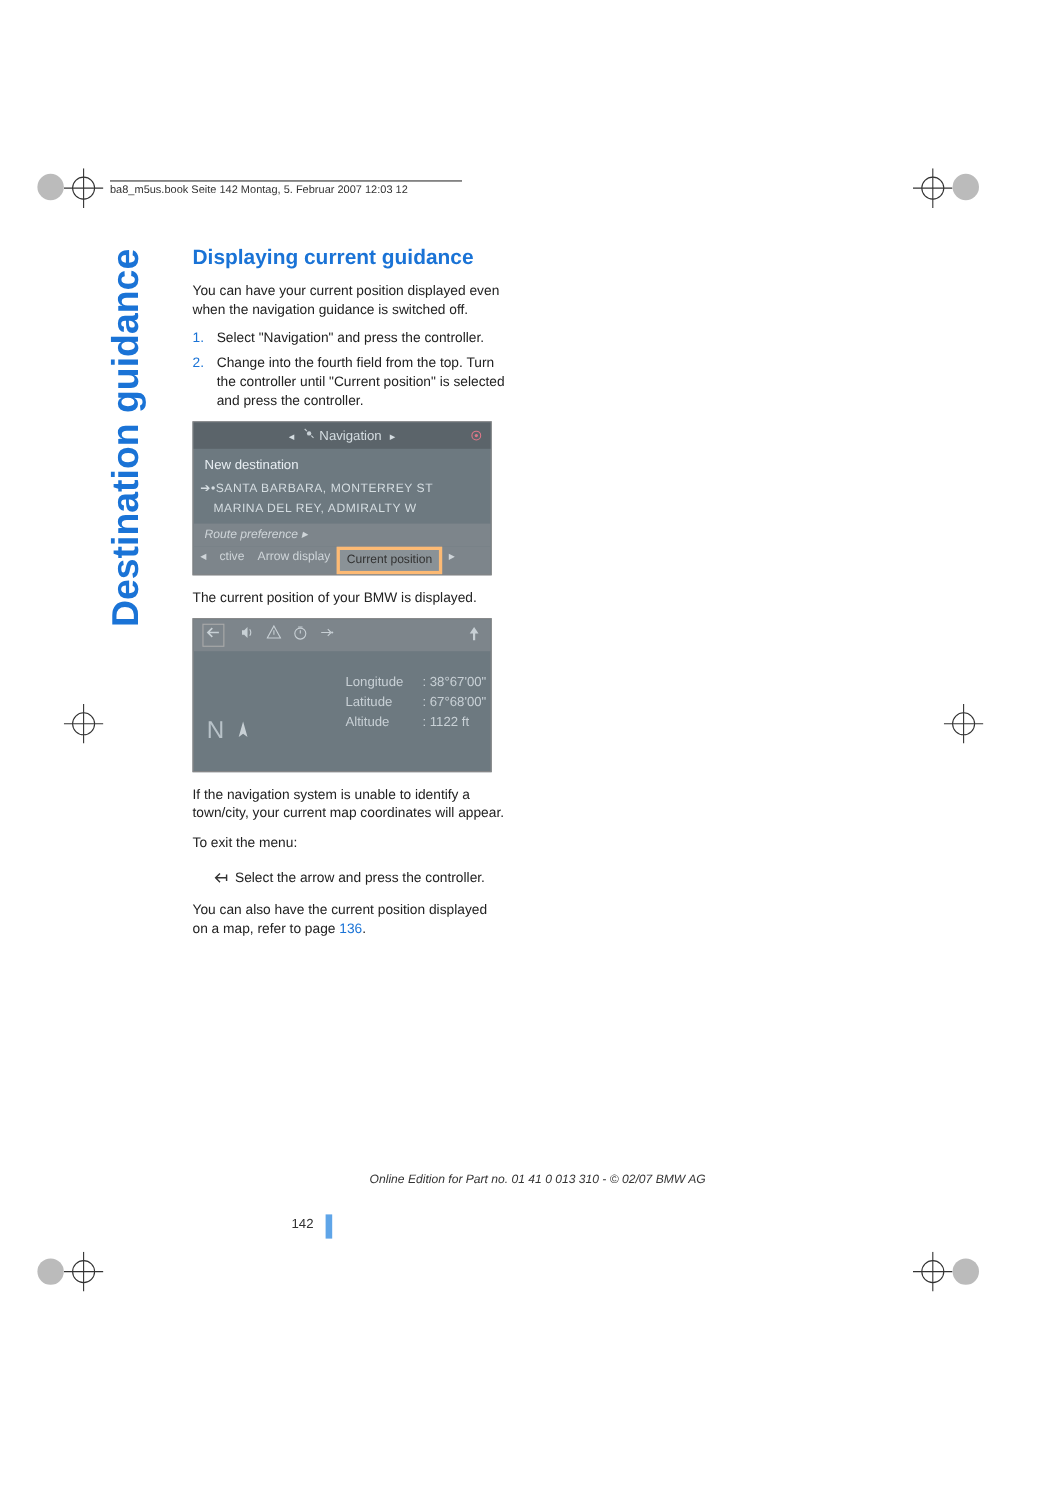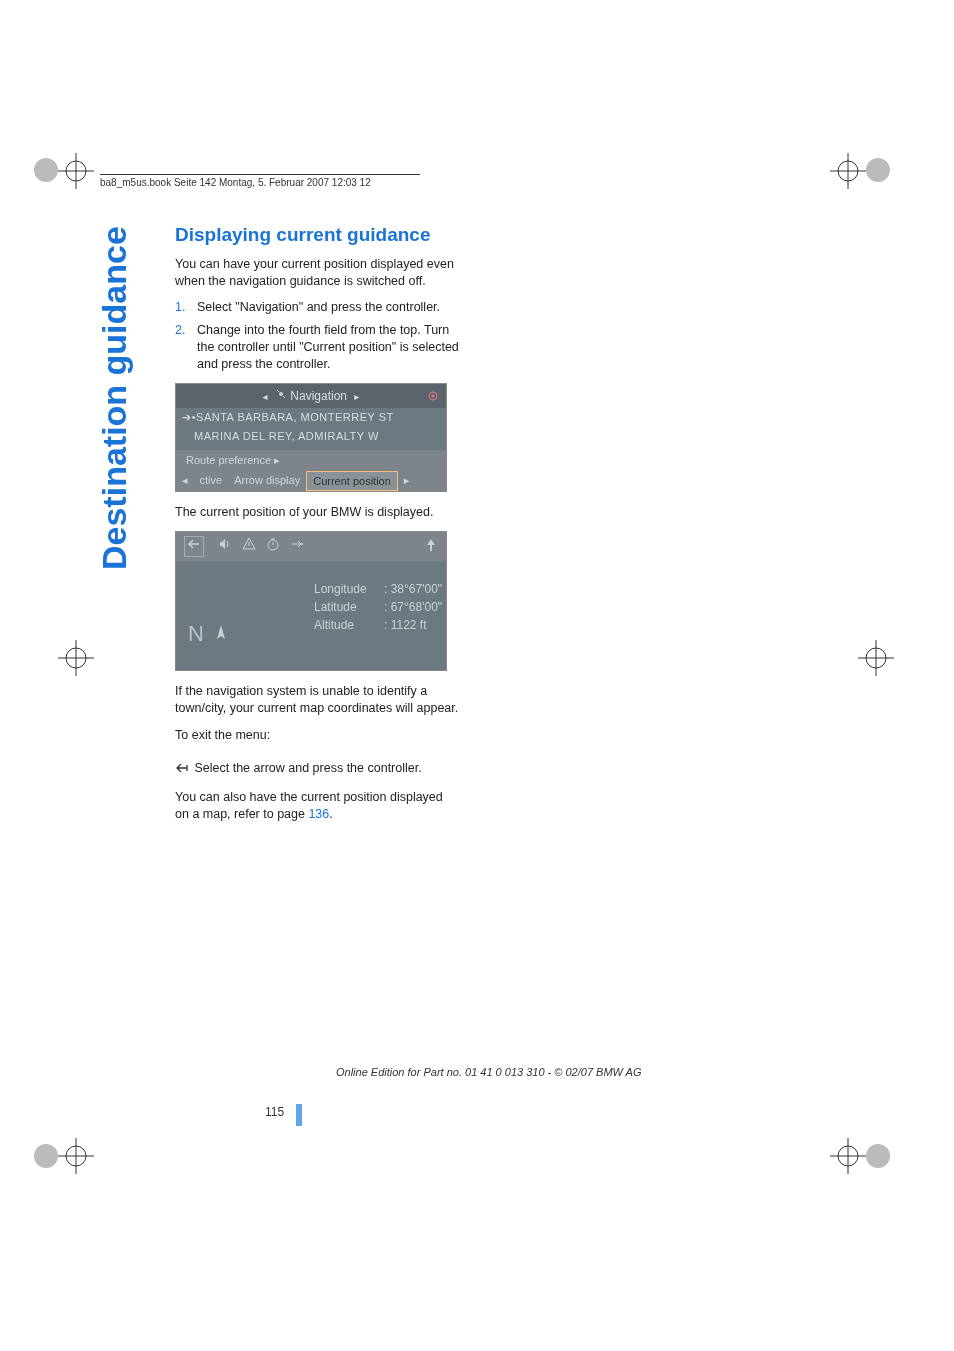--- a/index.html
+++ b/index.html
@@ -20,21 +20,20 @@
   .print-mark svg { width: 100%; height: 100%; }
   .header-line {
     position: absolute;
     top: 164px;
     left: 100px;
     font-size: 10px;
     color: #333;
     border-top: 1px solid #333;
     padding-top: 2px;
     width: 320px;
-    margin-top: 10px;
   }
   .side-title {
     position: absolute;
     left: 95px;
     top: 570px;
     transform: rotate(-90deg);
     transform-origin: left top;
     font-size: 34px;
     font-weight: bold;
     color: #1a73d6;
@@ -101,32 +100,33 @@
     padding: 2px 10px 2px 18px;
     letter-spacing: 0.5px;
     font-size: 11px;
   }
   .route-pref {
     background: #7d858b;
     padding: 3px 10px;
     font-size: 11px;
     color: #cfd5d9;
     margin-top: 4px;
+    font-style: italic;
   }
   .bottom-tabs {
     display: flex;
     background: #7d858b;
     font-size: 11px;
   }
   .bottom-tabs span {
     padding: 2px 6px;
     color: #cfd5d9;
   }
   .bottom-tabs .current {
-    border: 1px solid #fdba74;
+    border: 3px solid #fdba74;
     background: #8a9297;
     color: #333;
   }
   .pos-screen {
     width: 270px;
     background: #6d7980;
     color: #c8d0d5;
     margin: 4px 0 12px 0;
     border: 1px solid #888;
     position: relative;
@@ -296,20 +296,21 @@
       </span>
       <span>Navigation</span>
       <span class="arrow">▸</span>
       <span class="sat">
         <svg viewBox="0 0 10 10">
             <circle cx="5" cy="5" r="4" fill="none" stroke="#d78"></circle>
             <circle cx="5" cy="5" r="1.5" fill="#d78"></circle>
           </svg>
       </span>
     </div>
+    <div class="new-dest">New destination</div>
     <div class="dest-line">
       <span style="margin-left:-12px;">➔•</span><span>SANTA BARBARA, MONTERREY ST</span>
     </div>
     <div class="dest-line">MARINA DEL REY, ADMIRALTY W</div>
     <div class="route-pref">Route preference ▸</div>
     <div class="bottom-tabs">
       <span>◂</span>
       <span>ctive</span>
       <span>Arrow display</span>
       <span class="current">Current position</span>
@@ -375,27 +376,27 @@
         </div>
       <div class="row">
           <span class="lbl">Altitude</span>
           <span>: 1122 ft</span>
         </div>
     </div>
   </div>
 
   <p>If the navigation system is unable to identify a town/city, your current map coordinates will appear.</p>
   <p style="margin-bottom:16px;">To exit the menu:</p>
-  <p style="margin-top:0;">
+  <p style="margin-top:0;text-align:center;">
     <span class="back-arrow">
       <svg width="16" height="12" viewBox="0 0 16 12">
           <path d="M6 2 L2 6 L6 10 M2 6 H12 M12 3 V9" fill="none" stroke="#333" stroke-width="1.3"></path>
         </svg>
     </span><span> Select the arrow and press the controller.</span>
   </p>
   <p>
     <span>You can also have the current position displayed on a map, refer to page </span><span class="link">136</span><span>.</span>
   </p>
 </div>
 
-<div class="page-num">115</div>
+<div class="page-num">142</div>
 <div class="page-bar"></div>
 <div class="footer-text">Online Edition for Part no. 01 41 0 013 310 - © 02/07 BMW AG</div>
 
 </body></html>

